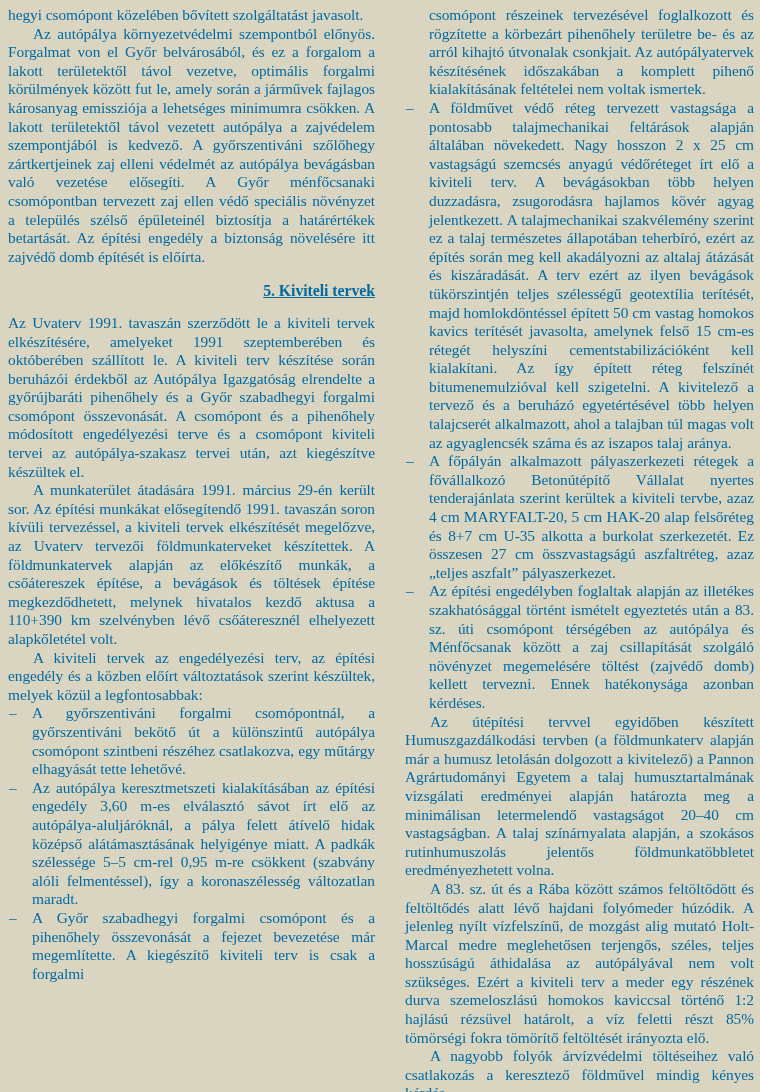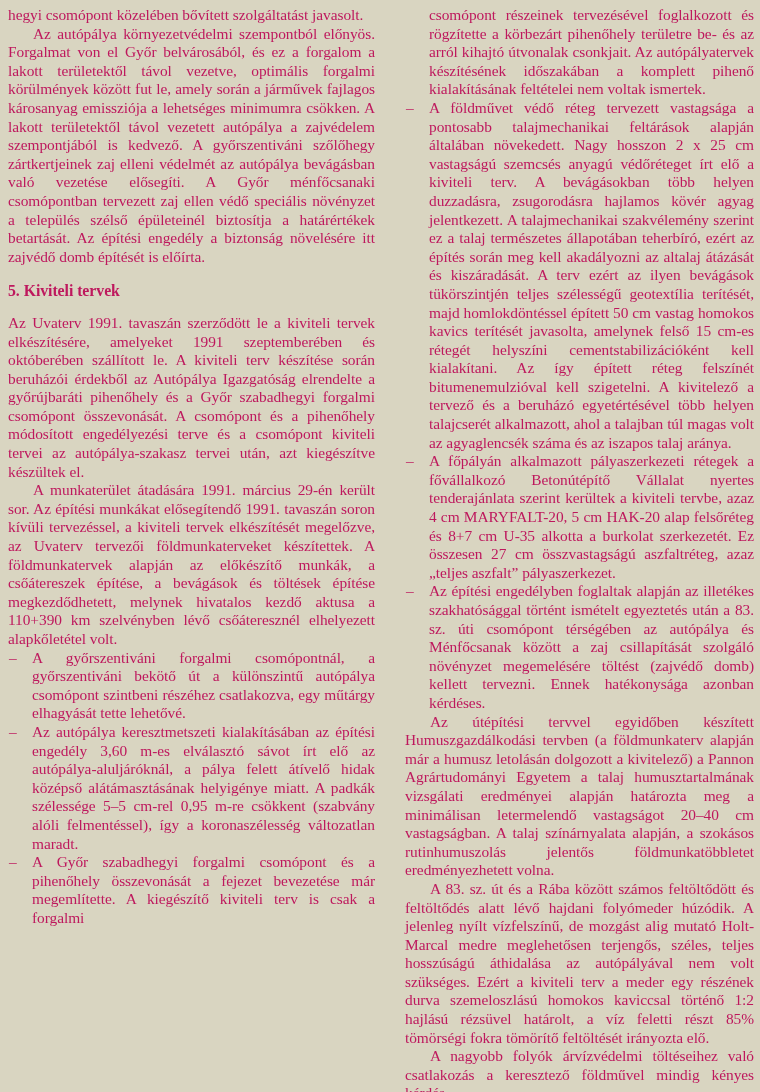--- a/index.html
+++ b/index.html
@@ -7,21 +7,21 @@
     padding: 0;
     background: #d9d5c1;
   }
   .page {
     position: relative;
     width: 760px;
     height: 1092px;
     background: #d9d5c1;
     overflow: hidden;
     font-family: "Liberation Serif", serif;
-    color: #be185d;
+    color: #0369a1;
   }
   .col {
     position: absolute;
     top: 6px;
     text-align: justify;
     font-size: 15.4px;
     line-height: 18.6px;
     letter-spacing: -0.05px;
     hyphens: auto;
     -webkit-hyphens: auto;
@@ -36,35 +36,37 @@
     position: absolute;
     left: 1px;
     top: 0;
     font-style: normal;
   }
   .bullet-cont { padding-left: 24px; }
   .heading {
     font-weight: bold;
     font-size: 15.8px;
     margin: 16px 0 13px 0;
-    text-align: left;
+    text-align: right;
     text-indent: 0;
+    text-decoration: underline;
   }
   .it { }
 </style>
 </head>
 <body>
 
 <div class="page">
   <div class="col col-left">
       <p class="cont"><span>hegyi csomópont közelében bővített szolgáltatást javasolt.</span></p>
       <p class="para"><span>Az autópálya környezetvédelmi szempontból előnyös. </span><span class="it">Forgalmat von el Győr belvárosából,</span><span> és ez a forgalom a </span><span class="it">lakott területektől távol vezetve,</span><span> optimális forgalmi körülmények között fut le, amely során a járművek fajlagos károsanyag emissziója a lehetséges minimumra csökken. A lakott területektől távol vezetett autópálya a zajvédelem szempontjából is kedvező. A győrszentiváni szőlőhegy zártkertjeinek zaj elleni védelmét az autópálya bevágásban való vezetése elősegíti. A Győr ménfőcsanaki csomópontban tervezett zaj ellen védő speciális növényzet a település szélső épületeinél biztosítja a határértékek betartását. Az építési engedély a biztonság növelésére itt zajvédő domb építését is előírta.</span></p>
       <h2 class="heading"><span>5.  Kiviteli tervek</span></h2>
       <p class="cont"><span>Az Uvaterv 1991. tavaszán szerződött le a kiviteli tervek elkészítésére, amelyeket 1991 szeptemberében és októberében szállított le. A kiviteli terv készítése során beruházói érdekből az Autópálya Igazgatóság elrendelte a győrújbaráti pihenőhely és a Győr szabadhegyi forgalmi csomópont összevonását. A csomópont és a pihenőhely módosított engedélyezési terve és a csomópont kiviteli tervei az autópálya-szakasz tervei után, azt kiegészítve készültek el.</span></p>
       <p class="para"><span>A munkaterület átadására 1991. március 29-én került sor. Az építési munkákat elősegítendő 1991. tavaszán soron kívüli tervezéssel, a kiviteli tervek elkészítését megelőzve, az Uvaterv tervezői </span><span class="it">földmunkaterveket</span><span> készítettek. A földmunkatervek alapján az előkészítő munkák, a csőátereszek építése, a bevágások és töltések építése megkezdődhetett, melynek hivatalos kezdő aktusa a 110+390 km szelvényben lévő csőáteresznél elhelyezett alapkőletétel volt.</span></p>
+      <p class="para"><span>A kiviteli tervek az engedélyezési terv, az építési engedély és a közben előírt változtatások szerint készültek, melyek közül a legfontosabbak:</span></p>
       <p class="bullet"><span class="dash">–</span><span>A győrszentiváni forgalmi csomópontnál, a győrszentiváni bekötő út a különszintű autópálya csomópont szintbeni részéhez csatlakozva, egy műtárgy elhagyását tette lehetővé.</span></p>
       <p class="bullet"><span class="dash">–</span><span>Az autópálya keresztmetszeti kialakításában az építési engedély 3,60 m-es elválasztó sávot írt elő az autópálya-aluljáróknál, a pálya felett átívelő hidak középső alátámasztásának helyigénye miatt. A padkák szélessége 5–5 cm-rel 0,95 m-re csökkent (szabvány alóli felmentéssel), így a koronaszélesség változatlan maradt.</span></p>
       <p class="bullet"><span class="dash">–</span><span>A Győr szabadhegyi forgalmi csomópont és a pihenőhely összevonását a fejezet bevezetése már megemlítette. A kiegészítő kiviteli terv is csak a forgalmi</span></p>
     </div>
   <div class="col col-right">
       <p class="bullet-cont"><span>csomópont részeinek tervezésével foglalkozott és rögzítette a körbezárt pihenőhely területre be- és az arról kihajtó útvonalak csonkjait. Az autópályatervek készítésének időszakában a komplett pihenő kialakításának feltételei nem voltak ismertek.</span></p>
       <p class="bullet"><span class="dash">–</span><span>A földművet védő réteg tervezett vastagsága a pontosabb talajmechanikai feltárások alapján általában növekedett. Nagy hosszon 2 x 25 cm vastagságú szemcsés anyagú védőréteget írt elő a kiviteli terv. A bevágásokban több helyen duzzadásra, zsugorodásra hajlamos kövér agyag jelentkezett. A talajmechanikai szakvélemény szerint ez a talaj természetes állapotában teherbíró, ezért az építés során meg kell akadályozni az altalaj átázását és kiszáradását. A terv ezért az ilyen bevágások tükörszintjén teljes szélességű geotextília terítését, majd homlokdöntéssel épített 50 cm vastag homokos kavics terítését javasolta, amelynek felső 15 cm-es rétegét helyszíni cementstabilizációként kell kialakítani. Az így épített réteg felszínét bitumenemulzióval kell szigetelni. A kivitelező a tervező és a beruházó egyetértésével több helyen talajcserét alkalmazott, ahol a talajban túl magas volt az agyaglencsék száma és az iszapos talaj aránya.</span></p>
       <p class="bullet"><span class="dash">–</span><span>A főpályán alkalmazott pályaszerkezeti rétegek a fővállalkozó Betonútépítő Vállalat nyertes tenderajánlata szerint kerültek a kiviteli tervbe, azaz 4 cm MARYFALT-20, 5 cm HAK-20 alap felsőréteg és 8+7 cm U-35 alkotta a burkolat szerkezetét. Ez összesen 27 cm összvastagságú aszfaltréteg, azaz „teljes aszfalt” pályaszerkezet.</span></p>
       <p class="bullet"><span class="dash">–</span><span>Az építési engedélyben foglaltak alapján az illetékes szakhatósággal történt ismételt egyeztetés után a 83. sz. úti csomópont térségében az autópálya és Ménfőcsanak között a zaj csillapítását szolgáló növényzet megemelésére töltést (zajvédő domb) kellett tervezni. Ennek hatékonysága azonban kérdéses.</span></p>
       <p class="para"><span>Az útépítési tervvel egyidőben készített </span><span class="it">Humuszgazdálkodási terv</span><span>ben (a földmunkaterv alapján már a humusz letolásán dolgozott a kivitelező) a Pannon Agrártudományi Egyetem a talaj humusztartalmának vizsgálati eredményei alapján határozta meg a minimálisan letermelendő vastagságot 20–40 cm vastagságban. A talaj színárnyalata alapján, a szokásos rutinhumuszolás jelentős földmunkatöbbletet eredményezhetett volna.</span></p>

